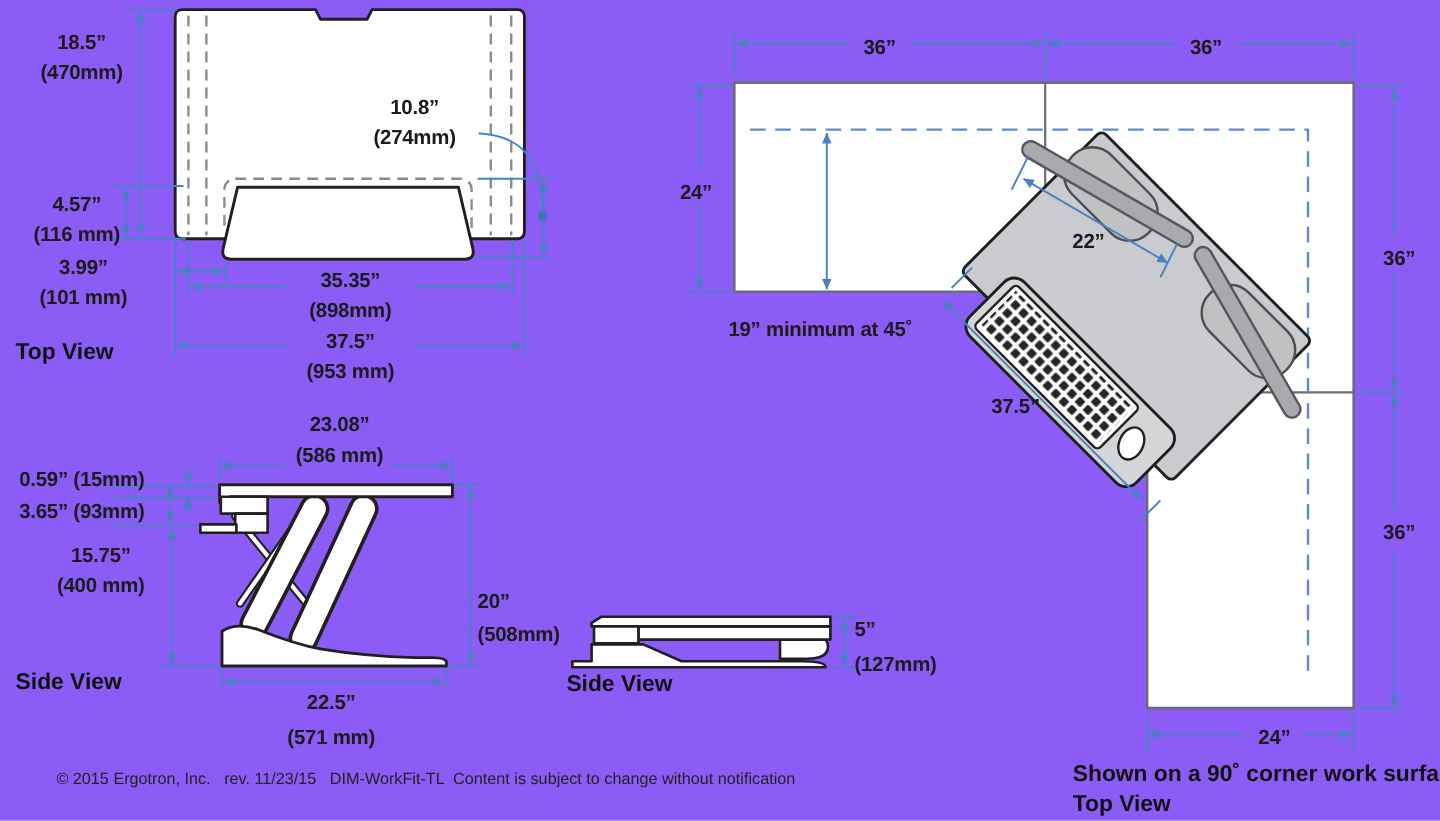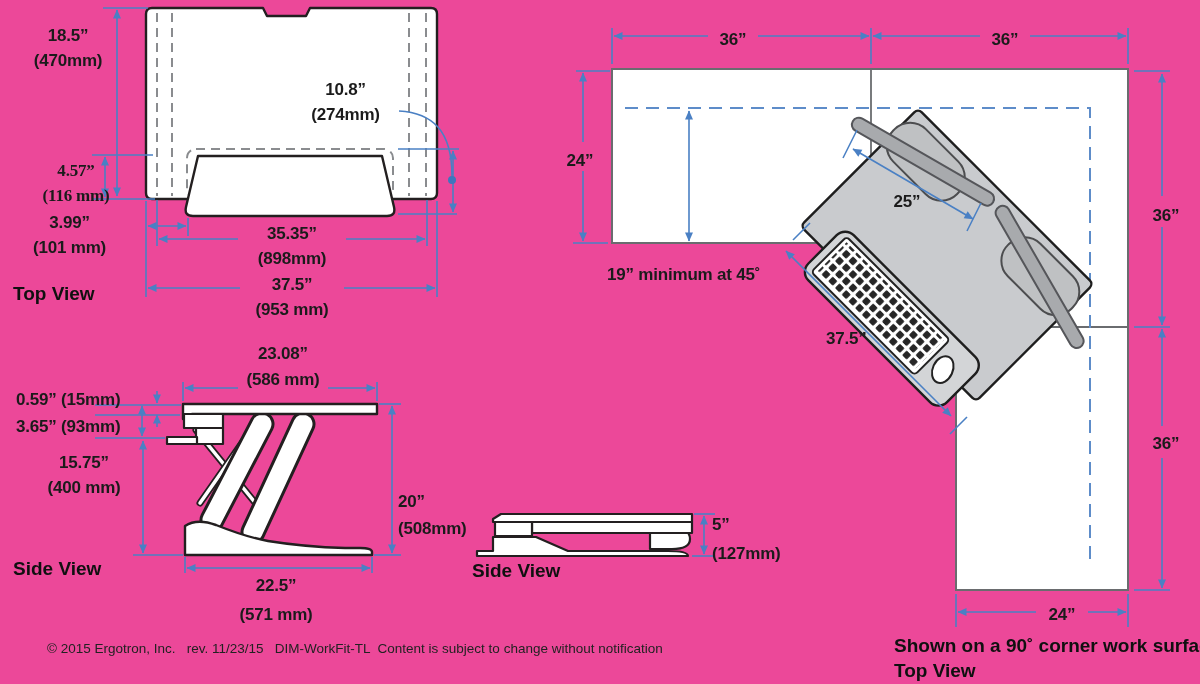--- a/index.html
+++ b/index.html
@@ -1,16 +1,16 @@
 <!DOCTYPE html>
 <html><head>
 <meta charset="utf-8">
 <style>
   html,body{margin:0;padding:0;background:#fff;}
-  #stage{position:relative;width:1200px;height:684px;background:#ec4899;overflow:hidden;
+  #stage{position:relative;width:1200px;height:684px;background:#8b5cf6;overflow:hidden;
          font-family:"Liberation Sans",sans-serif;}
   #linework{position:absolute;left:0;top:0;}
   .dim{position:absolute;font-weight:bold;font-size:17px;line-height:25px;color:#1b1b1b;
        letter-spacing:-0.2px;white-space:nowrap;}
   .dim span{display:block;}
   .cap{position:absolute;font-weight:bold;font-size:19px;color:#101010;
        white-space:nowrap;}
   .foot{position:absolute;font-size:13.5px;color:#222;white-space:pre;}
   .ctr{text-align:center;} .rgt{text-align:center;}
 </style>
@@ -169,21 +169,21 @@
 </svg>
 
   <div class="dim ctr" style="left:18px;top:23px;width:100px;">
     <span>18.5”</span>
       <span>(470mm)</span>
   </div>
   <div class="dim rgt" style="left:293px;top:77px;width:105px;">
     <span>10.8”</span>
       <span>(274mm)</span>
   </div>
-  <div class="dim ctr" style="left:24px;top:158px;width:104px;font-family:Liberation Serif, serif;">
+  <div class="dim ctr" style="left:12px;top:158px;width:104px;">
     <span>4.57”</span>
       <span>(116 mm)</span>
   </div>
   <div class="dim rgt" style="left:20px;top:210px;width:99px;">
     <span>3.99”</span>
       <span>(101 mm)</span>
   </div>
   <div class="dim ctr" style="left:222px;top:221px;width:140px;">
     <span>35.35”</span>
       <span>(898mm)</span>
@@ -216,21 +216,21 @@
 
   <div class="dim" style="left:712px;top:510px;line-height:29px;">
     <span>5”</span>
       <span>(127mm)</span>
   </div>
   <div class="cap" style="left:472px;top:560px;">Side View</div>
 
   <div class="dim ctr" style="left:710px;top:27px;width:46px;">36”</div>
   <div class="dim ctr" style="left:982px;top:27px;width:46px;">36”</div>
   <div class="dim ctr" style="left:557px;top:148px;width:46px;">24”</div>
-  <div class="dim ctr" style="left:884px;top:189px;width:46px;">25”</div>
+  <div class="dim ctr" style="left:884px;top:189px;width:46px;">22”</div>
   <div class="dim ctr" style="left:1143px;top:203px;width:46px;">36”</div>
   <div class="dim ctr" style="left:1143px;top:431px;width:46px;">36”</div>
   <div class="dim" style="left:607px;top:262px;">19” minimum at 45˚</div>
   <div class="dim" style="left:826px;top:326px;">37.5”</div>
   <div class="dim ctr" style="left:1039px;top:602px;width:46px;">24”</div>
   <div class="cap" style="left:894px;top:635px;">Shown on a 90˚ corner work surface.</div>
   <div class="cap" style="left:894px;top:660px;">Top View</div>
 
   <div class="foot" style="left:15px;top:641px;margin-left:32px;">© 2015 Ergotron, Inc.   rev. 11/23/15   DIM-WorkFit-TL  Content is subject to change without notification</div>
 </div>

